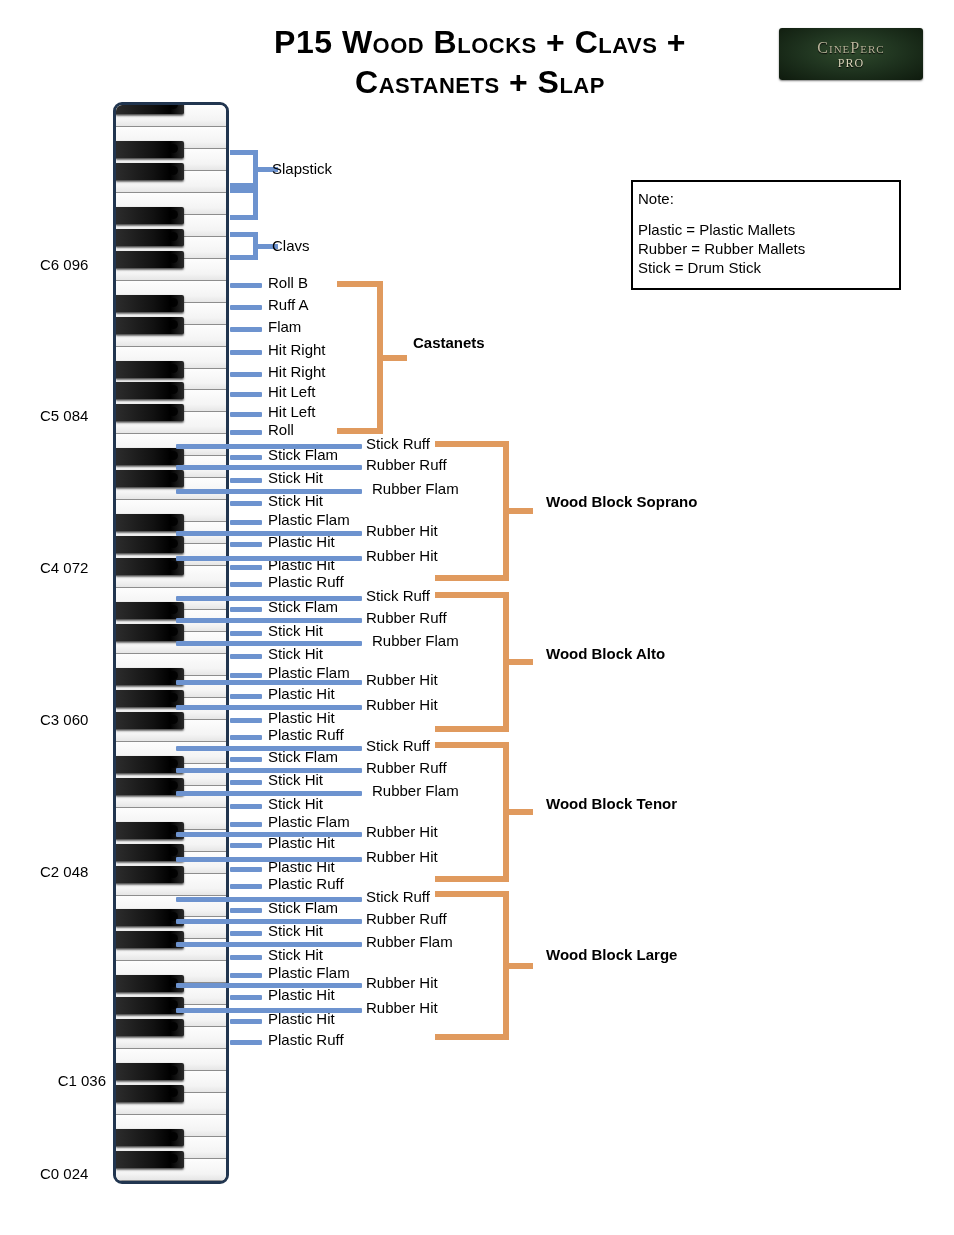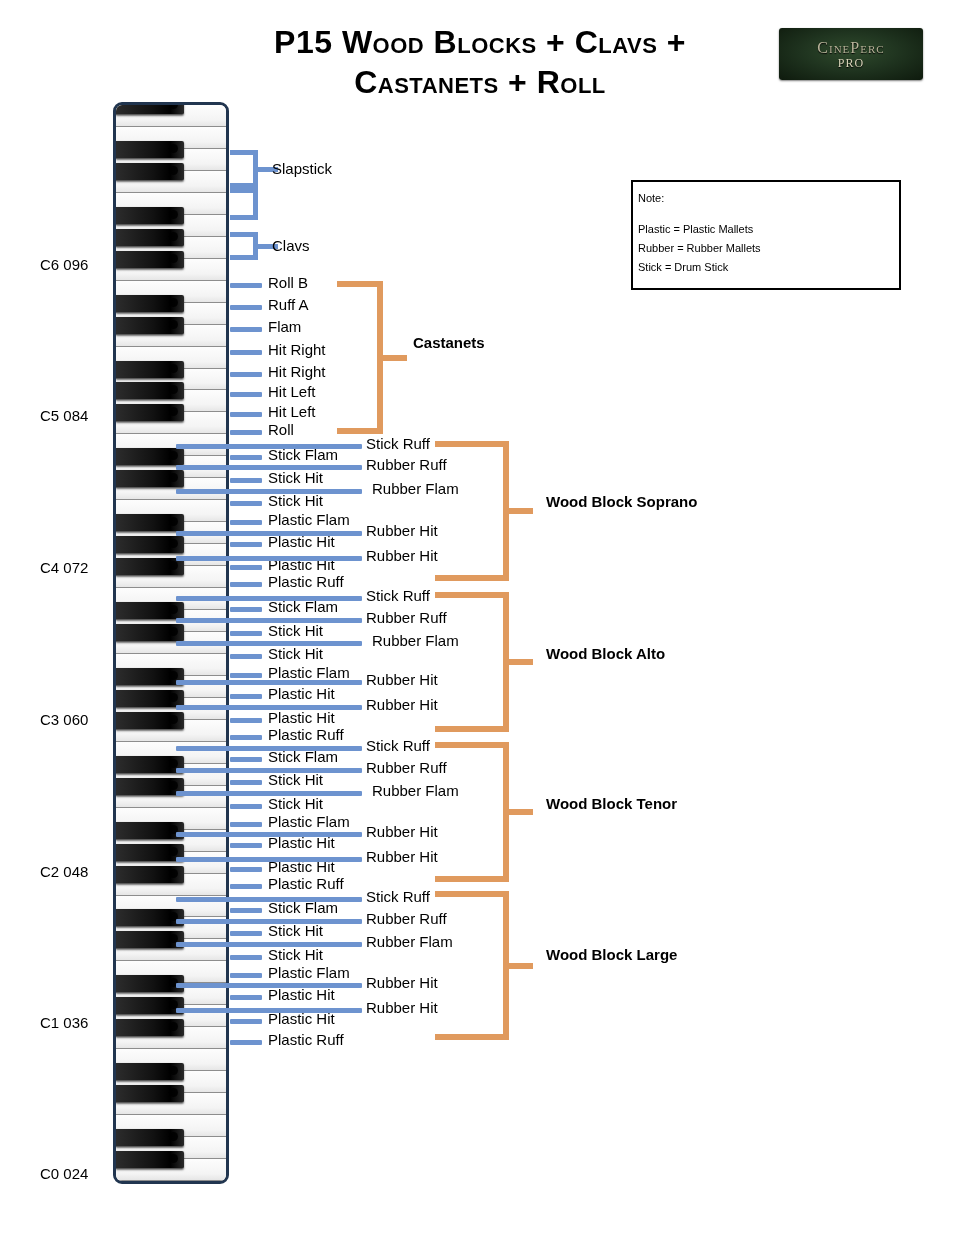--- a/index.html
+++ b/index.html
@@ -35,21 +35,21 @@
     font-family:"Liberation Serif",serif;font-size:12px;letter-spacing:1px;
     color:#d8d3b8;line-height:14px;text-shadow:0 1px 1px #000;
   }
 
   
   #note-box{
     position:absolute;left:631px;top:180px;width:270px;height:110px;
     border:2px solid #000;background:#fff;box-sizing:border-box;
     padding:7px 0 0 5px;
   }
-  #note-box div{font-size:11px;color:#000;line-height:19px;}
+  #note-box div{font-size:15px;color:#000;line-height:19px;}
   #note-box .spacer{height:12px;}
 
   
   #keyboard{
     position:absolute;left:113px;top:102px;width:116px;height:1082px;
     border:3px solid #21354f;border-radius:9px;background:#fff;
     box-sizing:border-box;overflow:hidden;
   }
   .wkey{
     position:absolute;left:0;width:110px;box-sizing:border-box;
@@ -87,21 +87,21 @@
   .obr .ov{position:absolute;right:0;top:0;width:6px;background:#e09a5e;}
   .obr .oh{position:absolute;right:0;height:6px;background:#e09a5e;}
   .otick{position:absolute;height:6px;width:24px;background:#e09a5e;}
   .olabel{position:absolute;font-size:15px;font-weight:bold;color:#000;white-space:nowrap;line-height:15px;}
 </style>
 </head>
 <body>
 
 <div id="title-block">
   <div class="tline">P15 Wood Blocks + Clavs +</div>
-  <div class="tline">Castanets + Roll</div>
+  <div class="tline">Castanets + Slap</div>
 </div>
 
 <div id="logo-badge">
   <div class="lg1">CinePerc</div>
   <div class="lg2">PRO</div>
 </div>
 
 <div id="note-box">
   <div>Note:</div>
   <div class="spacer"></div>
@@ -196,21 +196,21 @@
     <div class="bkey" style="top: 1024.08px;"></div>
     <div class="bkey" style="top: 1046.04px;"></div>
   </div>
 
 <div id="octave-layer">
     <div class="oct-label" style="top: 256px;">C6 096</div>
     <div class="oct-label" style="top: 407px;">C5 084</div>
     <div class="oct-label" style="top: 559px;">C4 072</div>
     <div class="oct-label" style="top: 711px;">C3 060</div>
     <div class="oct-label" style="top: 863px;">C2 048</div>
-    <div class="oct-label" style="top: 1014px;">C1 036</div>
+    <div class="oct-label" style="top: 1072px; text-align: right;">C1 036</div>
     <div class="oct-label" style="top: 1165px;">C0 024</div>
   </div>
 <div id="blue-layer">
     <div class="bbracket" style="left: 230px; top: 150px; width: 28px; height: 38px;"></div>
     <div class="btick" style="left: 258px; top: 166.5px;"></div>
     <div class="blabel" style="left: 272px; top: 161px;">Slapstick</div>
     <div class="bbracket" style="left: 230px; top: 188px; width: 28px; height: 32px;"></div>
     <div class="bbracket" style="left: 230px; top: 232px; width: 28px; height: 28px;"></div>
     <div class="btick" style="left: 258px; top: 243.5px;"></div>
     <div class="blabel" style="left: 272px; top: 238px;">Clavs</div>

